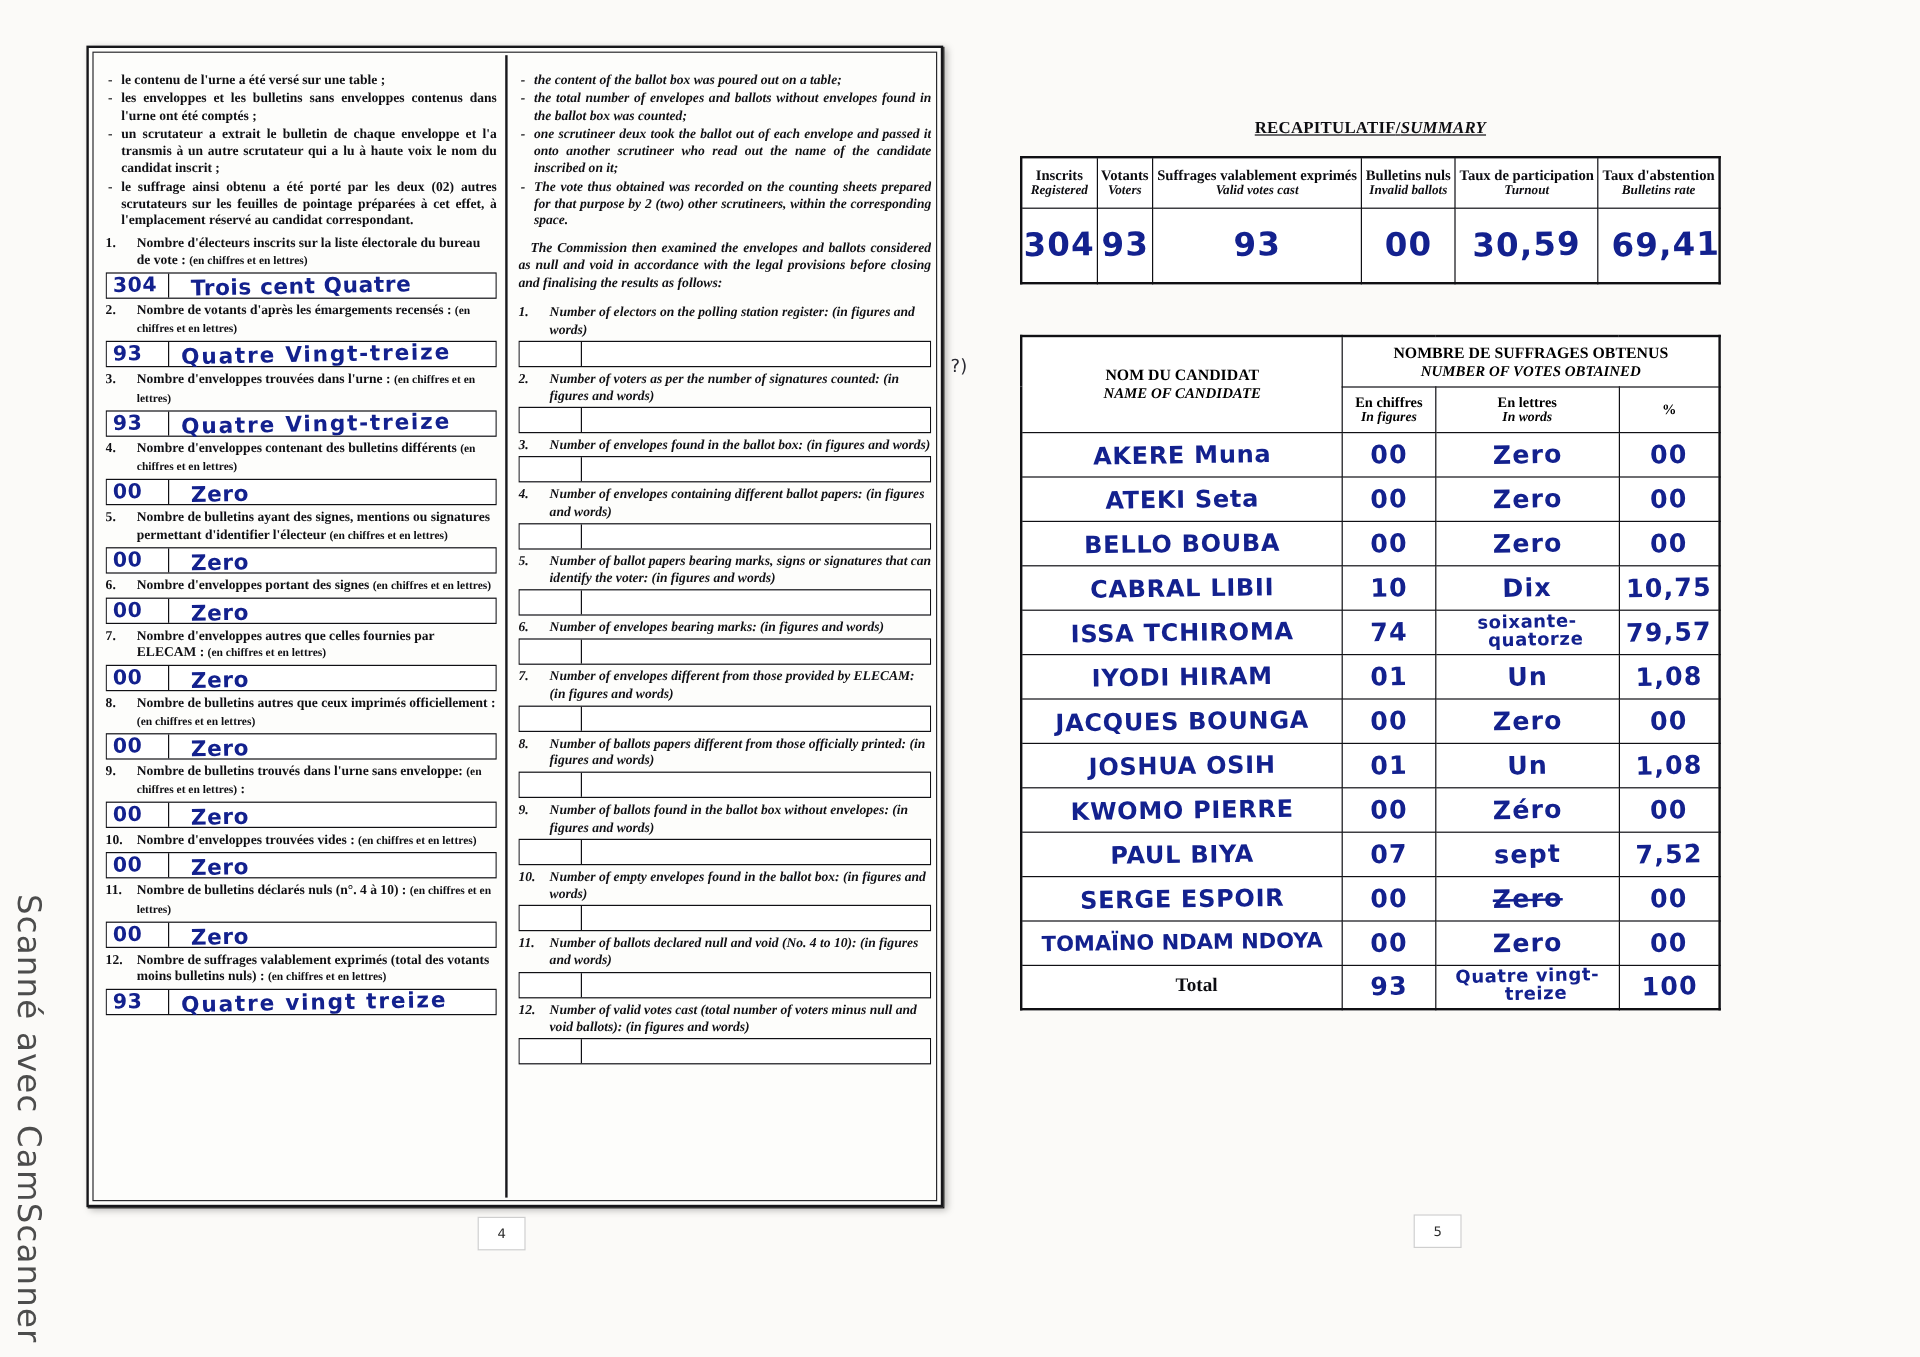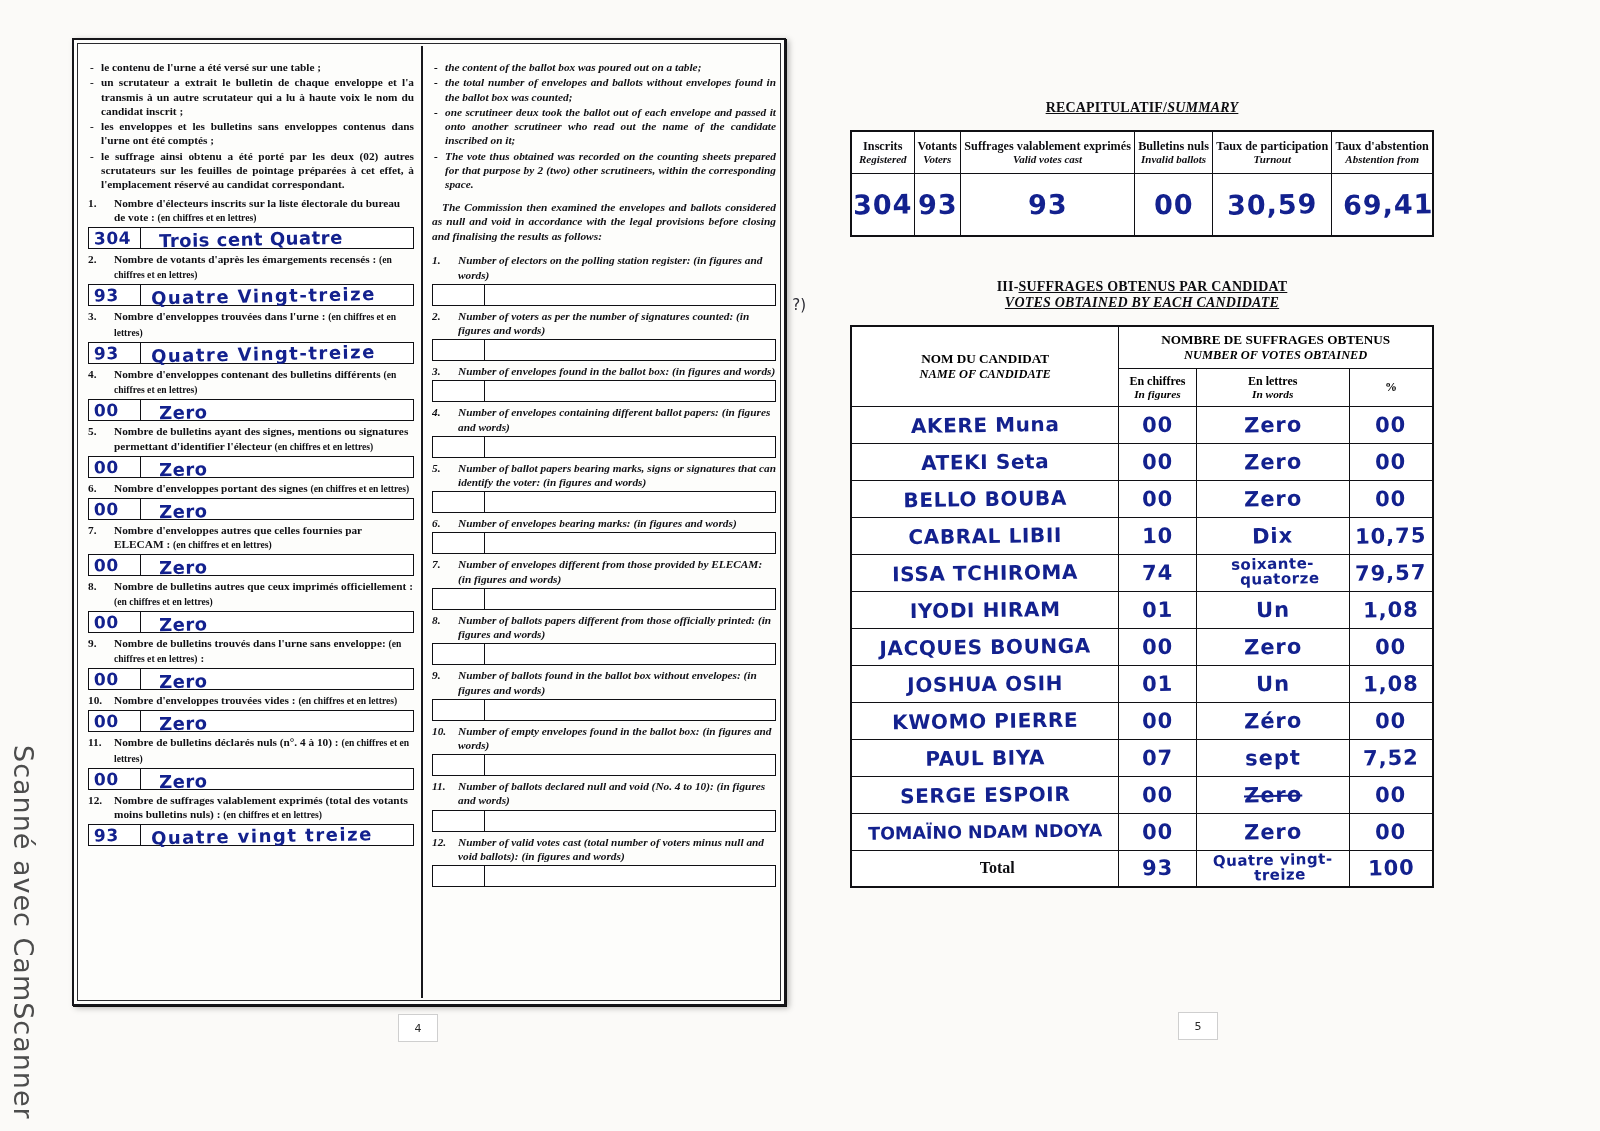--- a/index.html
+++ b/index.html
@@ -181,22 +181,22 @@
 
 <div id="camscanner-watermark">Scanné avec CamScanner</div>
 
 <div id="left-page">
   <div class="col-split"></div>
   <div class="stray-mark">?)</div>
 
   <div class="page-col" id="col-fr">
     <ul class="bullets" id="fr-bullets">
         <li>le contenu de l'urne a été versé sur une table ;</li>
+        <li>les enveloppes et les bulletins sans enveloppes contenus dans l'urne ont été comptés ;</li>
         <li>un scrutateur a extrait le bulletin de chaque enveloppe et l'a transmis à un autre scrutateur qui a lu à haute voix le nom du candidat inscrit ;</li>
-        <li>les enveloppes et les bulletins sans enveloppes contenus dans l'urne ont été comptés ;</li>
         <li>le suffrage ainsi obtenu a été porté par les deux (02) autres scrutateurs sur les feuilles de pointage préparées à cet effet, à l'emplacement réservé au candidat correspondant.</li>
       </ul>
     <div id="fr-items">
         <div class="qitem">
           <div class="qhead">
             <span class="qnum">1.</span>
             <span class="qtext">Nombre d'électeurs inscrits sur la liste électorale du bureau de vote : <span class="hint">(en chiffres et en lettres)</span></span>
           </div>
           <div class="abox">
             <div class="fig">
@@ -524,40 +524,36 @@
           <th>
             <span class="th-fr">Bulletins nuls</span>
             <span class="th-en">Invalid ballots</span>
           </th>
           <th>
             <span class="th-fr">Taux de participation</span>
             <span class="th-en">Turnout</span>
           </th>
           <th>
             <span class="th-fr">Taux d'abstention</span>
-            <span class="th-en">Abstention from</span>
+            <span class="th-en">Bulletins rate</span>
           </th>
         </tr>
       </thead>
     <tbody>
         <tr id="summary-value-row">
           <td><span class="hwcell">304</span></td>
           <td><span class="hwcell">93</span></td>
           <td><span class="hwcell">93</span></td>
           <td><span class="hwcell">00</span></td>
           <td><span class="hwcell">30,59</span></td>
           <td><span class="hwcell ovf">69,41</span></td>
         </tr>
       </tbody>
   </table>
 
-  <div class="sect-title">
-    <span>III-</span><span class="u">SUFFRAGES OBTENUS PAR CANDIDAT</span><br>
-    <span class="it">VOTES OBTAINED BY EACH CANDIDATE</span>
-  </div>
 
   <table class="scan" id="candidate-table">
     <thead>
       <tr>
         <th rowspan="2" class="c-name">
           <span class="hdr-fr">NOM DU CANDIDAT</span>
           <span class="hdr-en">NAME OF CANDIDATE</span>
         </th>
         <th colspan="3">
           <span class="hdr-fr">NOMBRE DE SUFFRAGES OBTENUS</span>

